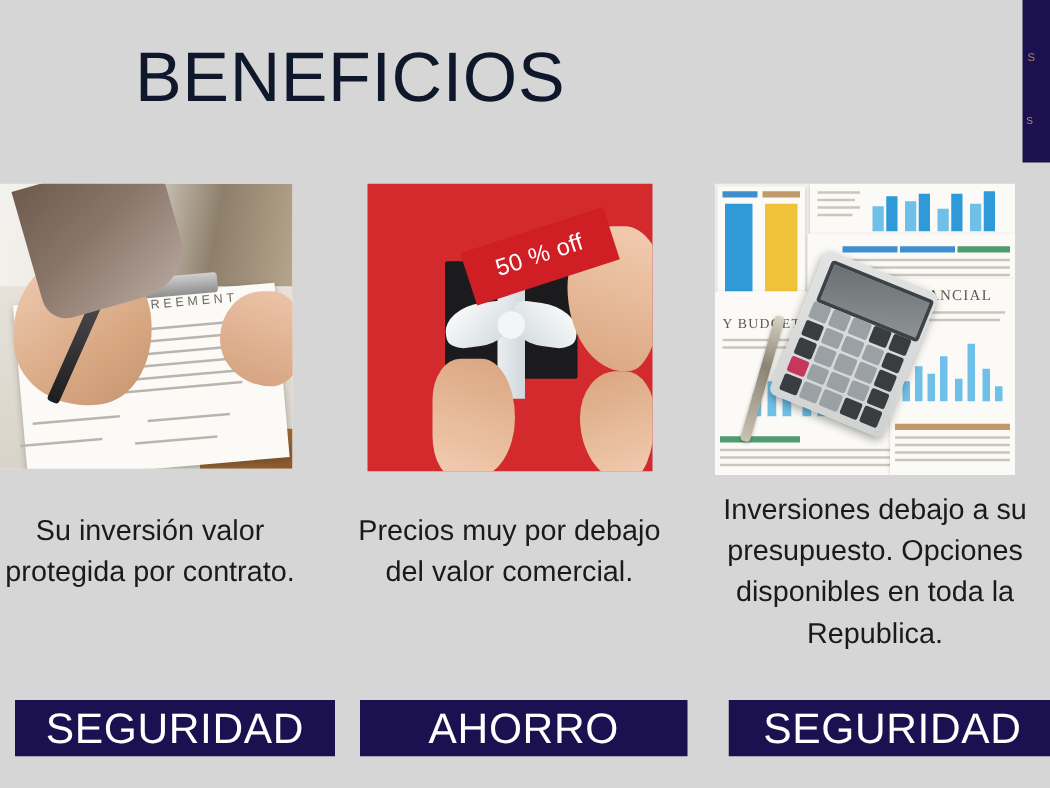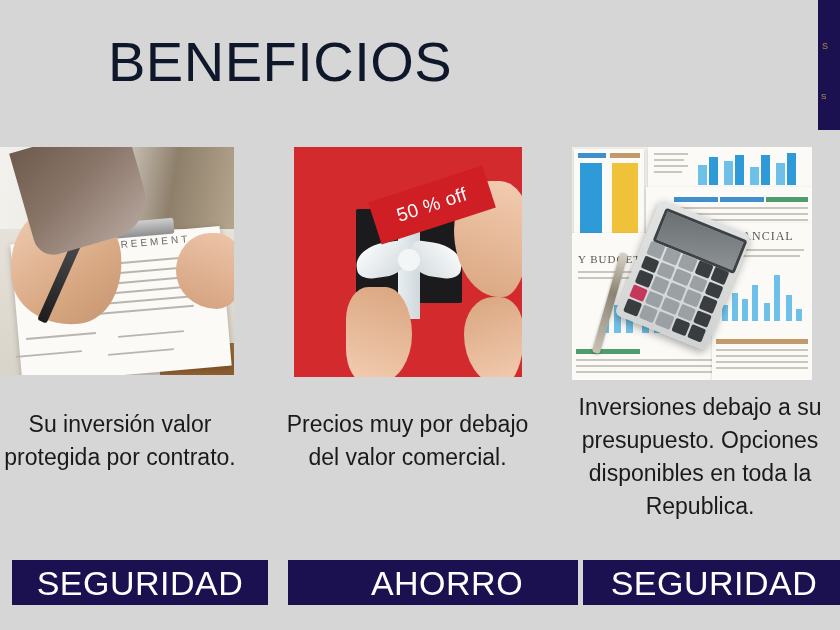--- a/index.html
+++ b/index.html
@@ -250,21 +250,21 @@
     box-shadow: 0 1px 3px rgba(0,0,0,0.3);
   }
 
   
   .cap1 { left: 0px;   top: 408px; width: 240px; }
   .cap2 { left: 285px; top: 408px; width: 245px; }
   .cap3 { left: 562px; top: 391px; width: 276px; }
 
   
   .b1 { left: 12px;   top: 560px; width: 256px; height: 45px; }
-  .b2 { left: 288px; top: 560px; width: 262px; height: 45px; padding-left: 28px; }
+  .b2 { left: 288px; top: 560px; width: 262px; height: 45px; }
   .b3 { left: 583px; top: 560px; width: 262px; height: 45px; }
 </style>
 </head>
 <body>
 
 <div class="slide">
 
   <div class="slide-title">BENEFICIOS</div>
 
   <div class="brand-panel">

